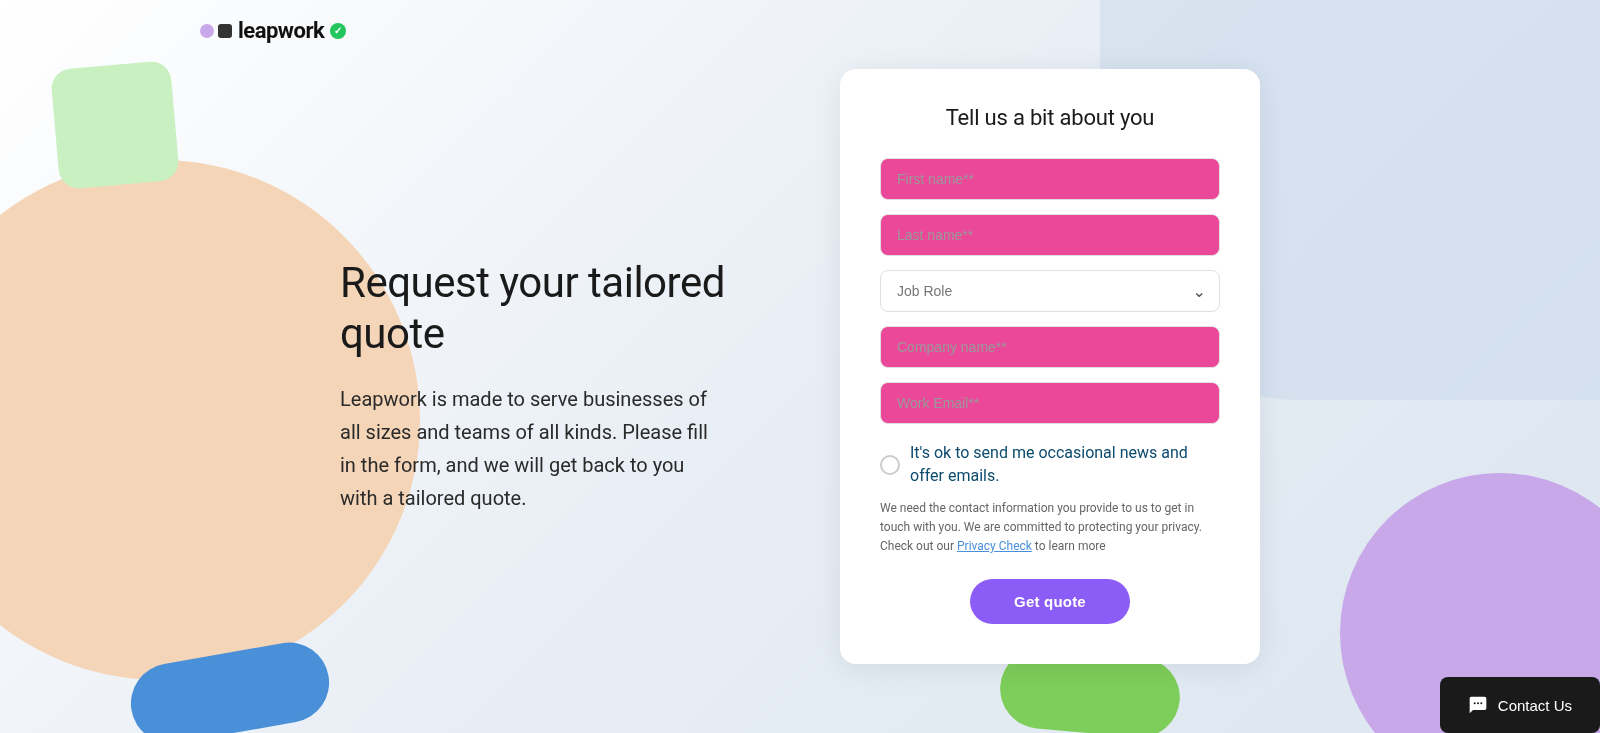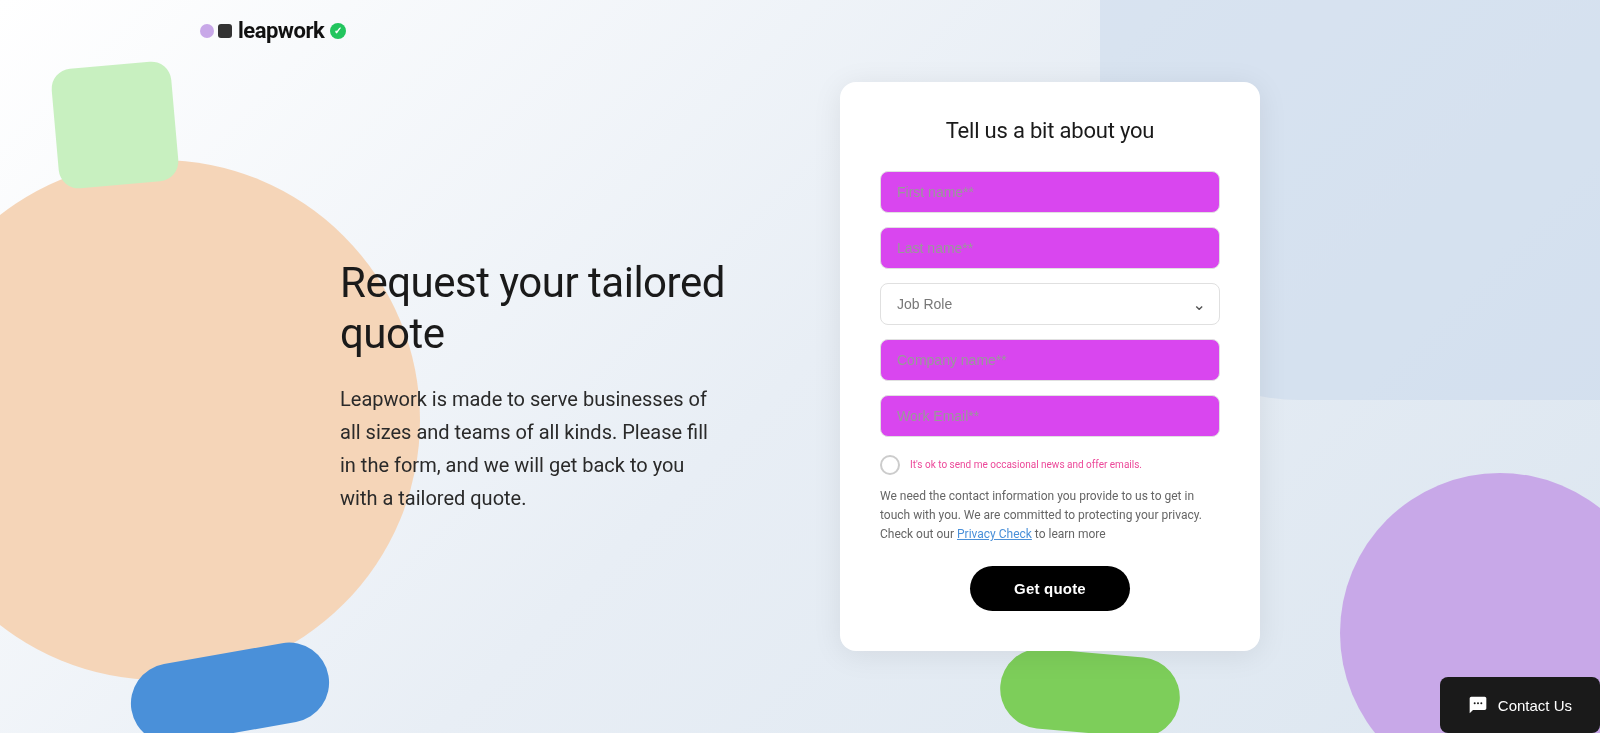--- a/index.html
+++ b/index.html
@@ -196,21 +196,21 @@
     }
 
     .form-input {
       width: 100%;
       padding: 12px 16px;
       border: 1.5px solid #e0e0e0;
       border-radius: 8px;
       font-size: 14px;
       color: #333;
       outline: none;
-      background: #d946ef;
+      background: #ec4899;
       transition: border-color 0.2s;
     }
 
     .form-input::placeholder {
       color: #999;
     }
 
     .form-select-wrapper {
       position: relative;
     }
@@ -249,22 +249,22 @@
       width: 20px;
       height: 20px;
       border-radius: 50%;
       border: 2px solid #ccc;
       background: #fff;
       flex-shrink: 0;
       cursor: pointer;
     }
 
     .checkbox-label {
-      font-size: 10px;
-      color: #ec4899;
+      font-size: 16px;
+      color: #0c4a6e;
       line-height: 1.4;
     }
 
     .privacy-text {
       font-size: 12px;
       color: #666;
       line-height: 1.6;
       margin-bottom: 22px;
     }
 
@@ -272,21 +272,21 @@
       color: #4a90d9;
       text-decoration: underline;
       cursor: pointer;
     }
 
     .get-quote-btn {
       width: 160px;
       display: block;
       margin: 0 auto;
       padding: 14px 32px;
-      background: #000000;
+      background: #8b5cf6;
       color: #fff;
       font-size: 15px;
       font-weight: 600;
       border: none;
       border-radius: 30px;
       cursor: pointer;
       text-align: center;
       letter-spacing: 0.2px;
     }
 

